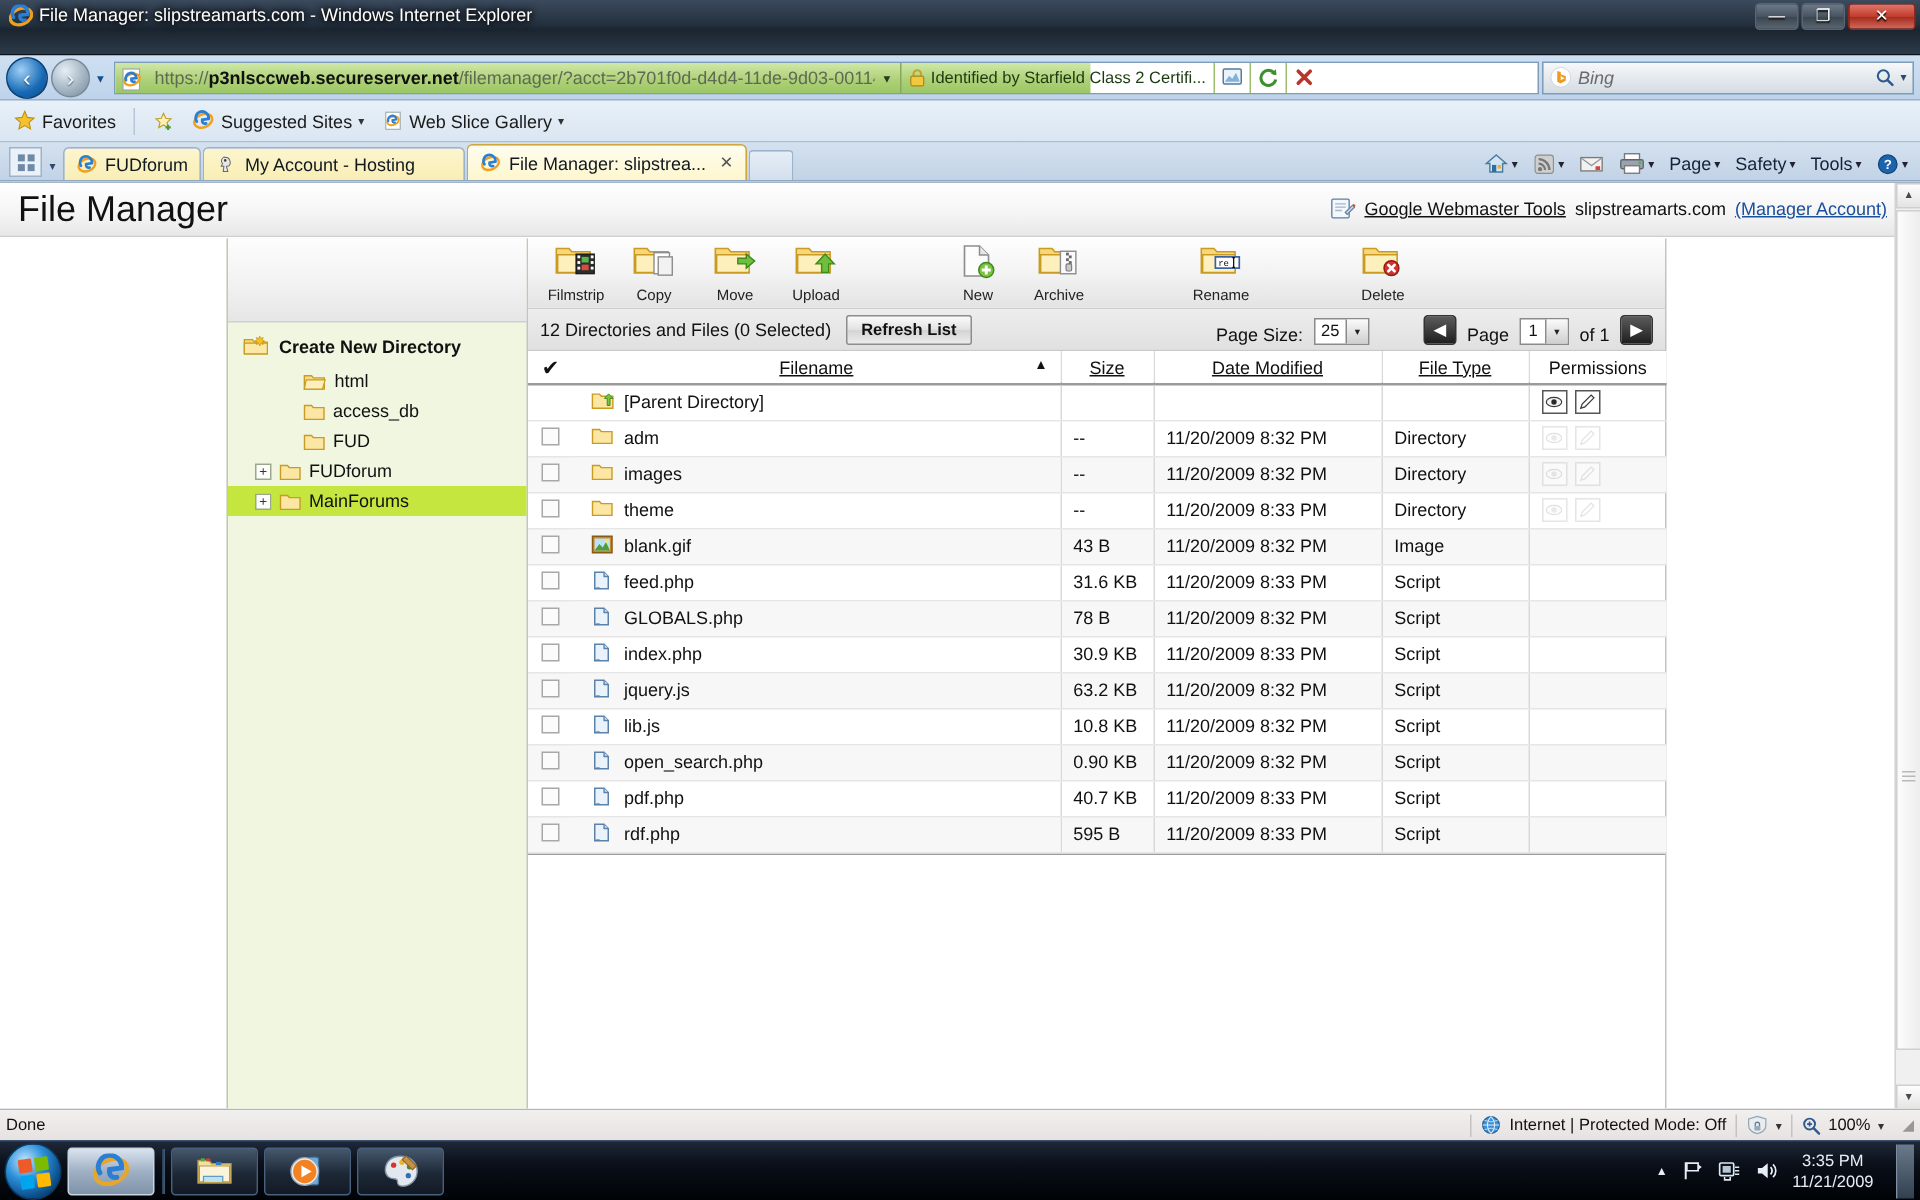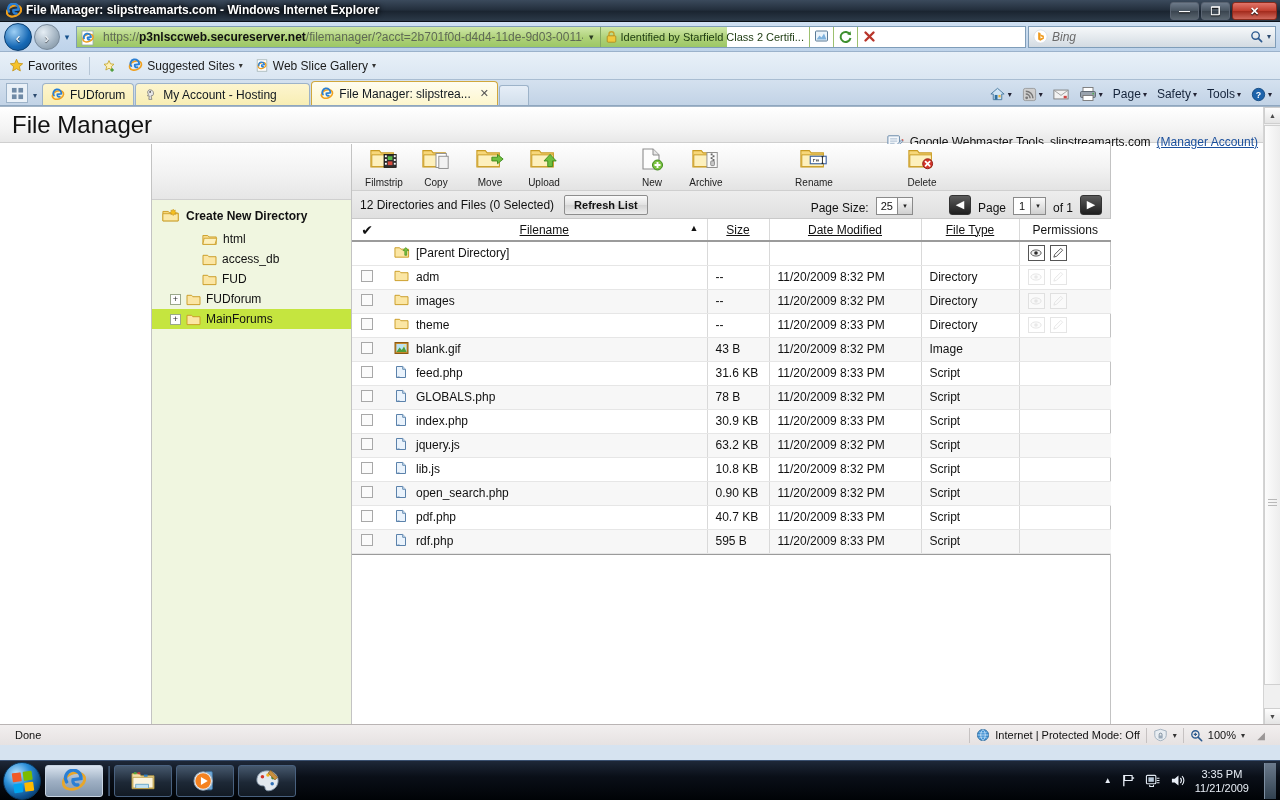--- a/index.html
+++ b/index.html
@@ -18,24 +18,23 @@
   }
 
   
   #ie-window {
     position:absolute; left:0; top:0; width:1280px; height:760px;
     background:#d6e3f0;
   }
 
   
   #titlebar {
-    position:relative; height:22px;
+    position:relative; height:37px;
     background: linear-gradient(180deg,#3b4a5c 0%,#24303e 45%,#1b2531 55%,#2c3a49 100%);
     border-bottom:1px solid #0b1118;
-    font-weight:bold;
   }
   #titlebar .tb-icon {
     position:absolute; left:6px; top:3px; width:16px; height:16px;
   }
   #titlebar .tb-text {
     position:absolute; left:26px; top:3px;
     color:#ffffff; font-size:12px; white-space:nowrap;
     text-shadow:0 0 4px #000, 0 0 6px #000;
   }
   .winbtns { position:absolute; right:3px; top:2px; display:flex; gap:2px; }
@@ -181,21 +180,21 @@
   #fm-header {
     position:relative; height:36px;
     background:linear-gradient(180deg,#ffffff 0%,#f4f4f4 60%,#e8e8e8 100%);
     border-bottom:1px solid #cfcfcf;
   }
   #fm-title {
     position:absolute; left:12px; top:4px; font-size:24px; color:#111;
     font-family:"Liberation Sans", sans-serif;
   }
   #fm-acct {
-    position:absolute; right:22px; top:27px;
+    position:absolute; right:22px; top:9px;
     display:flex; align-items:center; gap:6px; font-size:12px; color:#111;
     white-space:nowrap;
   }
   #fm-acct a { color:#1a4f9c; text-decoration:underline; cursor:pointer; }
   #fm-acct .gwt { color:#111; text-decoration:underline; cursor:pointer; }
 
   
   #page-scroll {
     position:absolute; right:0; top:0; width:17px; height:618px;
     background:#f0f0f0; border-left:1px solid #d4d4d4;
@@ -329,21 +328,21 @@
     margin-right:2px; cursor:pointer; vertical-align:middle;
   }
   .perm-btn.dim { border-color:#c6c6c6; opacity:.45; }
   #tbl-wrap { border-bottom:1px solid #9b9b9b; }
 
   
   #statusbar {
     height:21px; display:flex; align-items:center;
     background:linear-gradient(180deg,#f2efef 0%,#e6e2e2 100%);
     border-top:1px solid #b9b4b4; font-size:11px; color:#111;
-    padding:0 15px; gap:6px;
+    padding:0 4px; gap:6px;
   }
   #statusbar .st-sep { width:1px; height:15px; background:#c6c2c2; }
   #statusbar .zone { display:flex; align-items:center; gap:5px; }
   #statusbar .caret { font-size:8px; color:#333; }
 
   
   #taskbar {
     position:absolute; left:0; top:760px; width:1280px; height:40px;
     background:linear-gradient(180deg,#1e2838 0%,#0a0f18 40%,#000306 100%);
     border-top:1px solid #3a5070;

